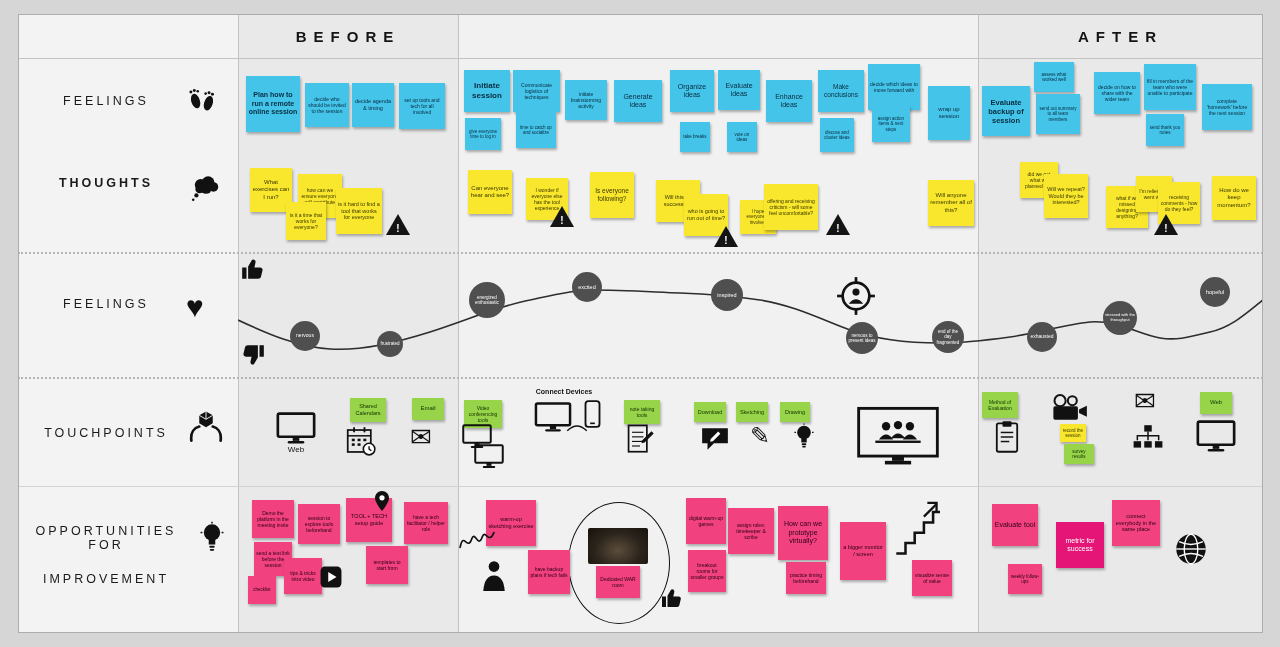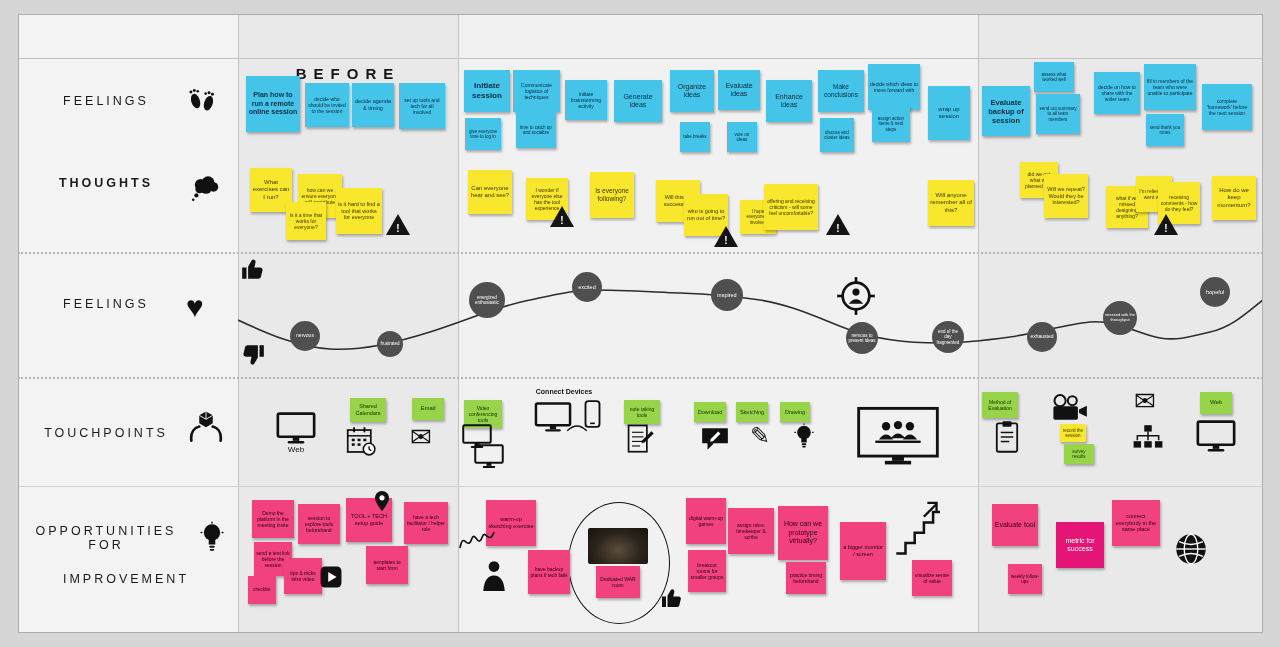--- a/index.html
+++ b/index.html
@@ -42,29 +42,30 @@
   <div class="bg" style="left:978px;width:285px;background:#e9e9e9;"></div>
 
   <div class="vline" style="left:238px;"></div>
   <div class="vline" style="left:458px;"></div>
   <div class="vline" style="left:978px;"></div>
   <div class="hline" style="top:58px;"></div>
   <div class="hdot" style="top:252px;"></div>
   <div class="hdot" style="top:377px;"></div>
   <div class="hline" style="top:486px;background:#d2d2d2;"></div>
 
-  <div class="hcell" style="left:238px;width:220px;margin-top:37px;">BEFORE</div>
+  <div class="hcell" style="left:238px;width:220px;">BEFORE</div>
+  <div class="hcell" style="left:978px;width:285px;">AFTER</div>
 
   <div class="rowlabel" style="top:94px;">FEELINGS</div>
   <div class="rowlabel" style="top:176px;font-weight:bold;">THOUGHTS</div>
   <div class="rowlabel" style="top:297px;">FEELINGS</div>
   <div class="rowlabel" style="top:426px;">TOUCHPOINTS</div>
   <div class="rowlabel" style="top:504px;margin-top:20px;">OPPORTUNITIES</div>
   <div class="rowlabel" style="top:538px;">FOR</div>
-  <div class="rowlabel" style="top:572px;padding-left:20px;">IMPROVEMENT</div>
+  <div class="rowlabel" style="top:572px;">IMPROVEMENT</div>
 
   <svg class="curve" style="left:238px;top:252px;" width="1025" height="130">
     <path d="M0,68 C30,82 60,95 92,97 C125,99 160,90 192,80 C230,68 260,54 292,48 C315,43 335,38 352,38
              C385,38 415,40 442,41 C470,42 495,44 522,48 C555,53 585,68 612,78 C640,88 670,91 702,91
              C725,91 750,88 772,85 C800,81 825,73 852,70 C880,68 900,82 922,86 C940,89 955,84 972,80
              C995,75 1012,58 1025,48" fill="none" stroke="#2d2d2d" stroke-width="1.6"></path>
   </svg>
 
   <div id="highlight-ellipse"></div>
   <div id="room-photo"></div>

